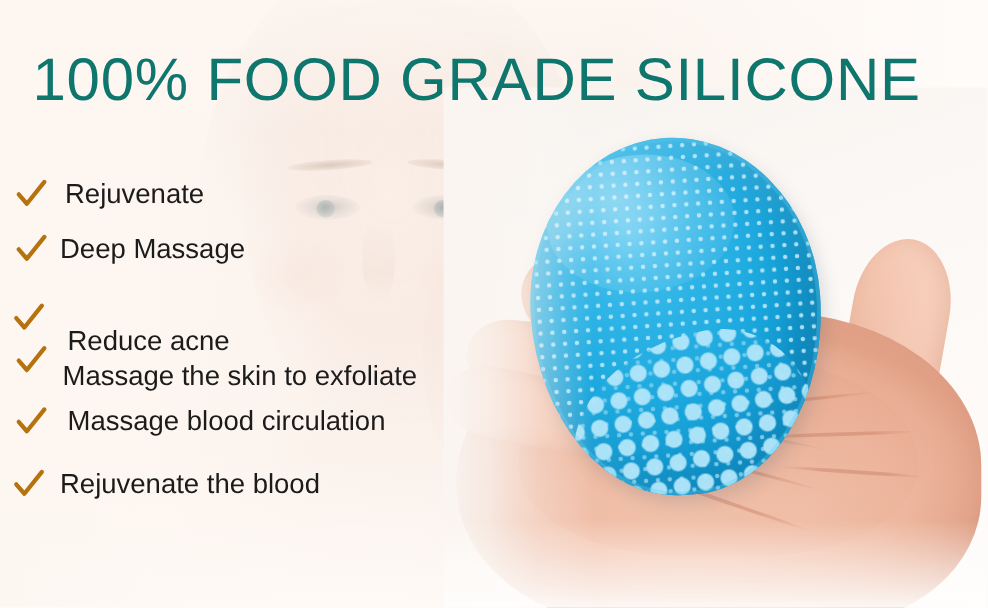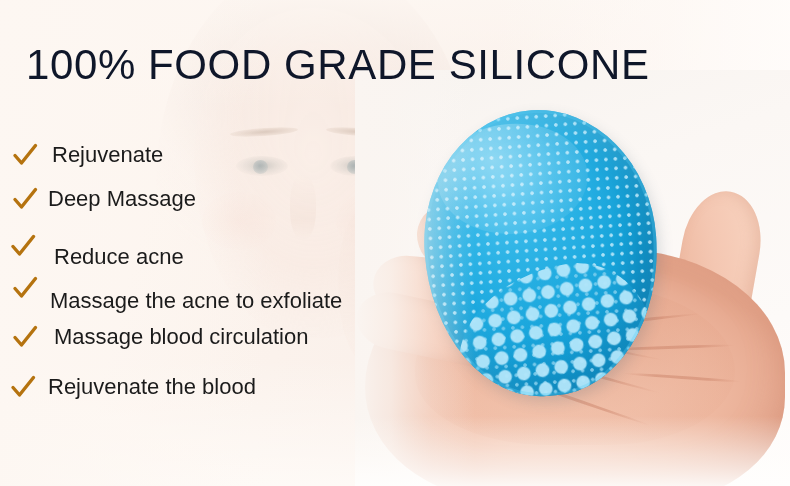--- a/index.html
+++ b/index.html
@@ -135,26 +135,26 @@
         rgba(254,250,247,.55) 84%, rgba(255,252,250,.92) 100%),
       linear-gradient(180deg, rgba(253,247,242,.86) 0%, rgba(253,247,242,0) 22%,
         rgba(253,247,242,0) 74%, rgba(255,252,249,.80) 100%);
   }
 
   
   #headline {
     position: absolute;
     left: 26px;
     top: 40px;
-    font-size: 42px;
+    font-size: 48px;
     line-height: 50px;
     letter-spacing: .6px;
     font-weight: 400;
     white-space: nowrap;
-    color: #0f172a;
+    color: #0f766e;
   }
 
   
   #feature-list {
     position: absolute;
     left: 0;
     top: 132px;
     width: 430px;
   }
   .feature-row {
@@ -448,30 +448,30 @@
       </span>
       <span class="feature-label" style="margin-left:8px;">Deep Massage</span>
     </div>
 
     <div class="feature-row" style="left:8px; top:90px;">
       <span class="check-icon" style="position:relative;left:0;top:0;">
         <svg viewBox="0 0 30 30" aria-hidden="true">
             <path d="M5 15.5 L11.5 23 L25.5 5.5" fill="none" stroke="#b5730f" stroke-width="3.4" stroke-linecap="round" stroke-linejoin="round"></path>
           </svg>
       </span>
-      <span class="feature-label" style="margin-left:16px; margin-top:22px;">Reduce acne</span>
+      <span class="feature-label" style="margin-left:16px; margin-top:38px;">Reduce acne</span>
     </div>
 
     <div class="feature-row" style="left:10px; top:130px;">
       <span class="check-icon" style="position:relative;left:0;top:0;">
         <svg viewBox="0 0 30 30" aria-hidden="true">
             <path d="M5 15.5 L11.5 23 L25.5 5.5" fill="none" stroke="#b5730f" stroke-width="3.4" stroke-linecap="round" stroke-linejoin="round"></path>
           </svg>
       </span>
-      <span class="feature-label" style="margin-left:10px; margin-top:26px;">Massage the acne to exfoliate</span>
+      <span class="feature-label" style="margin-left:10px; margin-top:26px;">Massage the skin to exfoliate</span>
     </div>
 
     <div class="feature-row" style="left:10px; top:190px;">
       <span class="check-icon" style="position:relative;left:0;top:0;">
         <svg viewBox="0 0 30 30" aria-hidden="true">
             <path d="M5 15.5 L11.5 23 L25.5 5.5" fill="none" stroke="#b5730f" stroke-width="3.4" stroke-linecap="round" stroke-linejoin="round"></path>
           </svg>
       </span>
       <span class="feature-label" style="margin-left:14px;">Massage blood circulation</span>
     </div>

